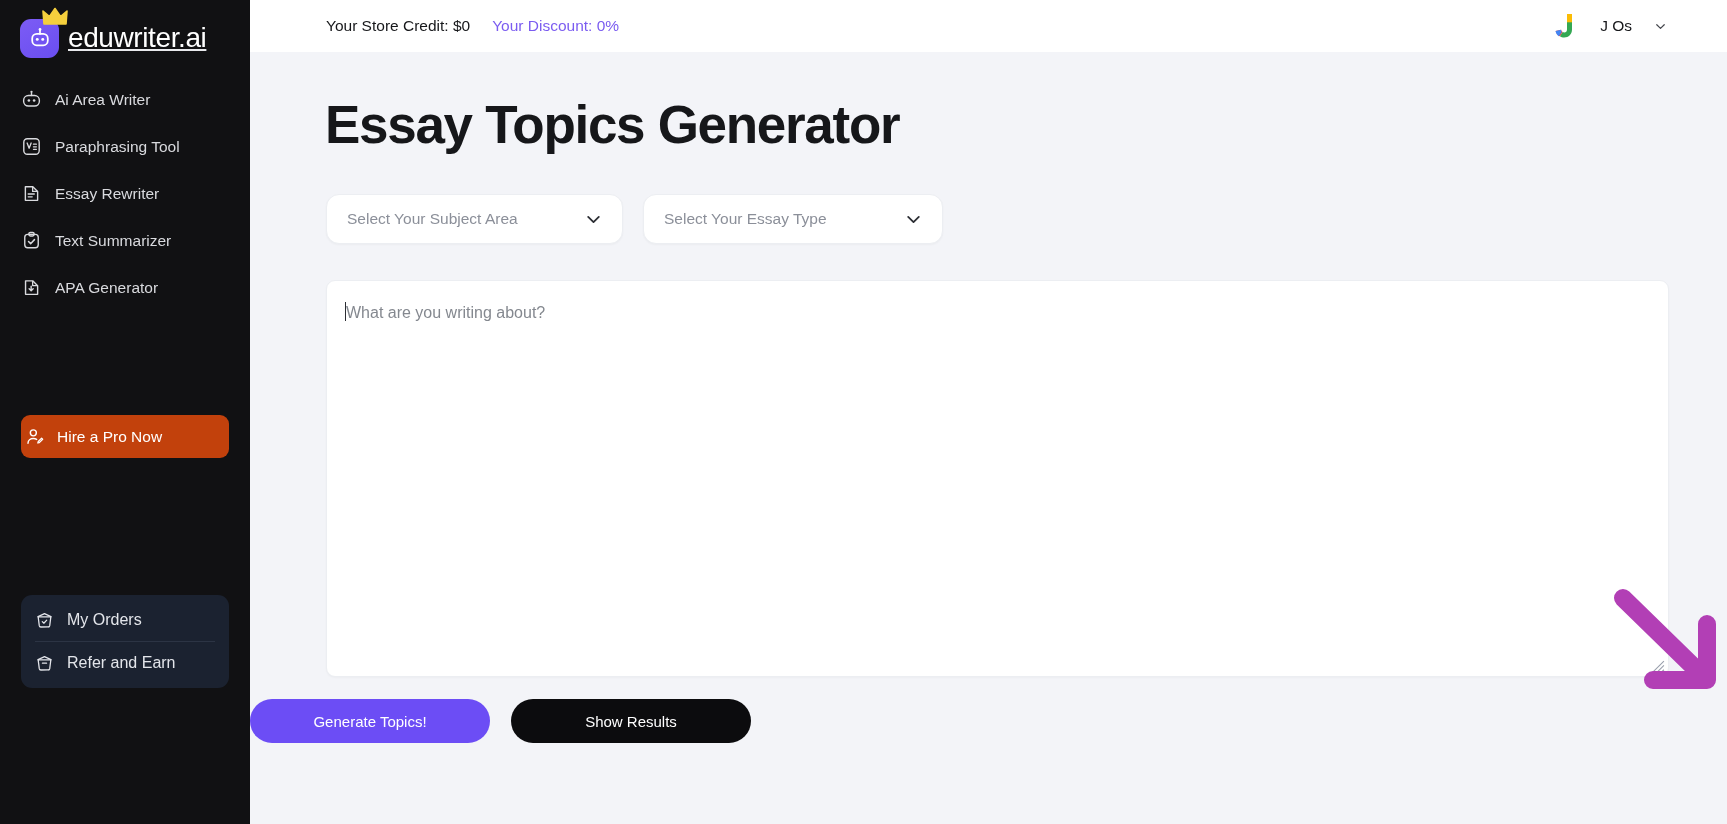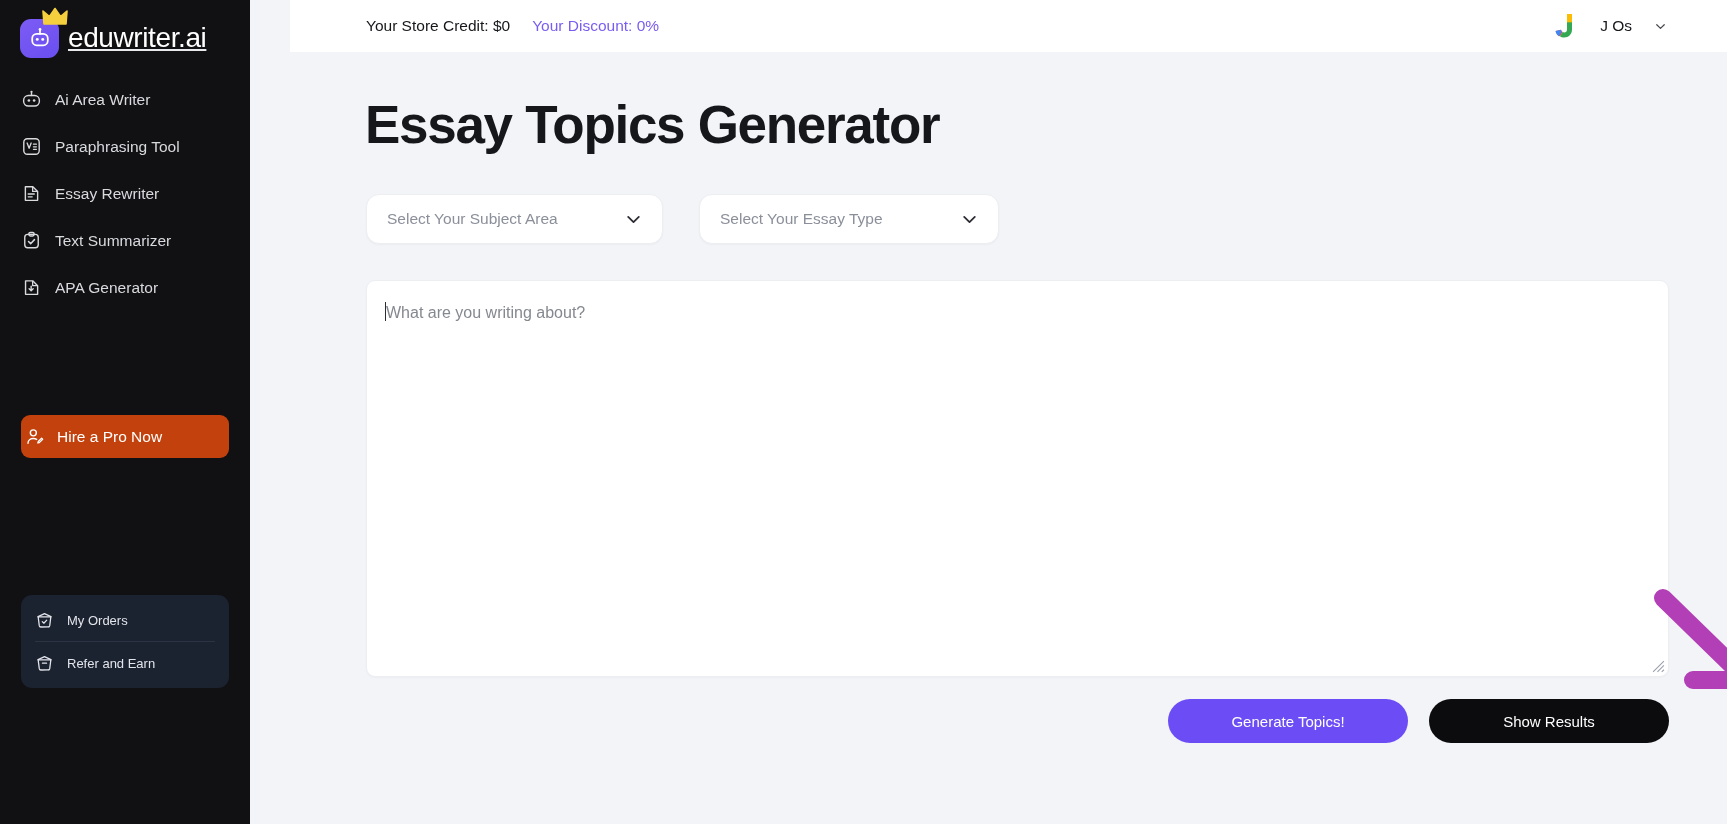--- a/index.html
+++ b/index.html
@@ -69,48 +69,48 @@
   .bottom-card {
     position: absolute; left: 21px; top: 595px;
     width: 208px;
     background: #1b2230;
     border-radius: 11px;
     padding: 4px 0;
   }
   .bc-item {
     display: flex; align-items: center; gap: 13px;
     height: 42px; padding: 0 14px;
-    cursor: pointer; color: #e3e5ea; font-size: 13px;
+    cursor: pointer; color: #e3e5ea; font-size: 16px;
   }
   .bc-div { height: 1px; background: #2c3444; margin: 0 14px; }
   .bc-item svg { width: 19px; height: 19px; flex: 0 0 19px; }
 
   
-  .main { flex: 1; position: relative; height: 764px; background: #f3f4f8; margin-left: 40px; }
+  .main { flex: 1; position: relative; height: 764px; background: #f3f4f8; }
   .topbar {
     height: 52px; background: #fff;
     display: flex; align-items: center;
     padding: 0 36px 0 76px;
   }
   .credit { font-size: 15.5px; color: #16171a; font-weight: 500; }
   .discount { font-size: 15.5px; color: #7b5cf0; font-weight: 500; margin-left: 22px; cursor: pointer; }
   .topbar-spacer { flex: 1; }
   .user-box { display: flex; align-items: center; gap: 22px; cursor: pointer; padding-right: 24px;}
   .avatar { width: 28px; height: 30px; }
   .user-name { font-size: 15.5px; color: #16171a; font-weight: 500; }
   .chev-sm { width: 13px; height: 13px; color:#44464c; }
 
   .page-title {
     font-size: 53px; font-weight: 700; letter-spacing: -1.3px;
     color: #16171a;
     padding: 42px 0 0 75px;
     font-family: "Liberation Sans", sans-serif;
   }
 
-  .selects { display: flex; gap: 36px; padding: 39px 0 0 76px; }
+  .selects { display: flex; gap: 20px; padding: 39px 0 0 76px; }
   .sel {
     height: 50px; background: #fff;
     border: 1px solid #eceef2;
     border-radius: 13px;
     display: flex; align-items: center;
     padding: 0 20px;
     cursor: pointer;
     box-shadow: 0 1px 2px rgba(20,20,40,0.035);
   }
   .sel-1 { width: 297px; }
@@ -131,21 +131,21 @@
     position: absolute; left: 19px; top: 23px;
     font-size: 16px; color: #84888f;
   }
   .caret {
     position: absolute; left: 18px; top: 21px;
     width: 1px; height: 19px; background: #2b2d33;
   }
   .grip { position: absolute; right: 3px; bottom: 3px; width: 13px; height: 13px; cursor: nwse-resize; }
 
   .actions {
-    display: flex; justify-content: flex-end; gap: 21px;
+    display: flex; gap: 21px;
     padding: 22px 58px 0 0;
   }
   .btn {
     height: 44px; border-radius: 22px;
     display: flex; align-items: center; justify-content: center;
     font-size: 15px; cursor: pointer; border: none;
     font-family: "Liberation Sans", sans-serif;
   }
   .btn-gen { width: 240px; background: #6c4df5; color: #fff; }
   .btn-show { width: 240px; background: #0c0c0e; color: #fff; }

